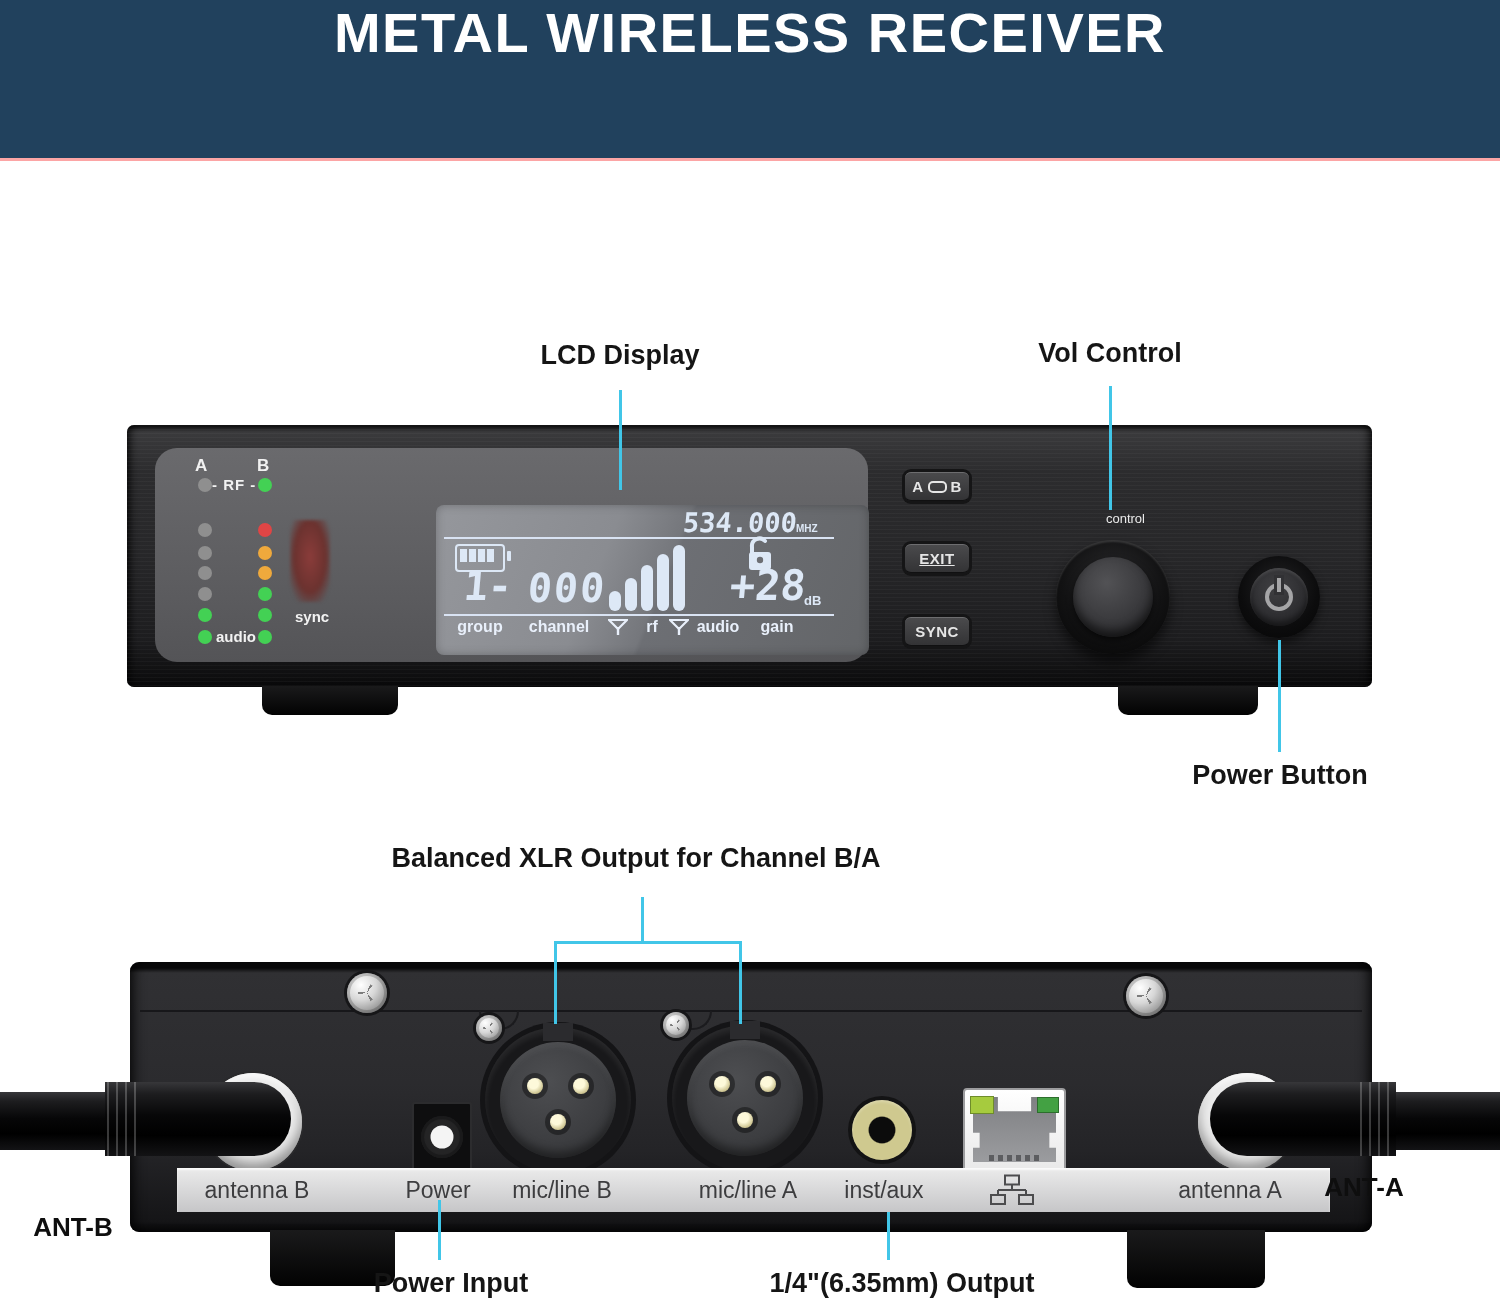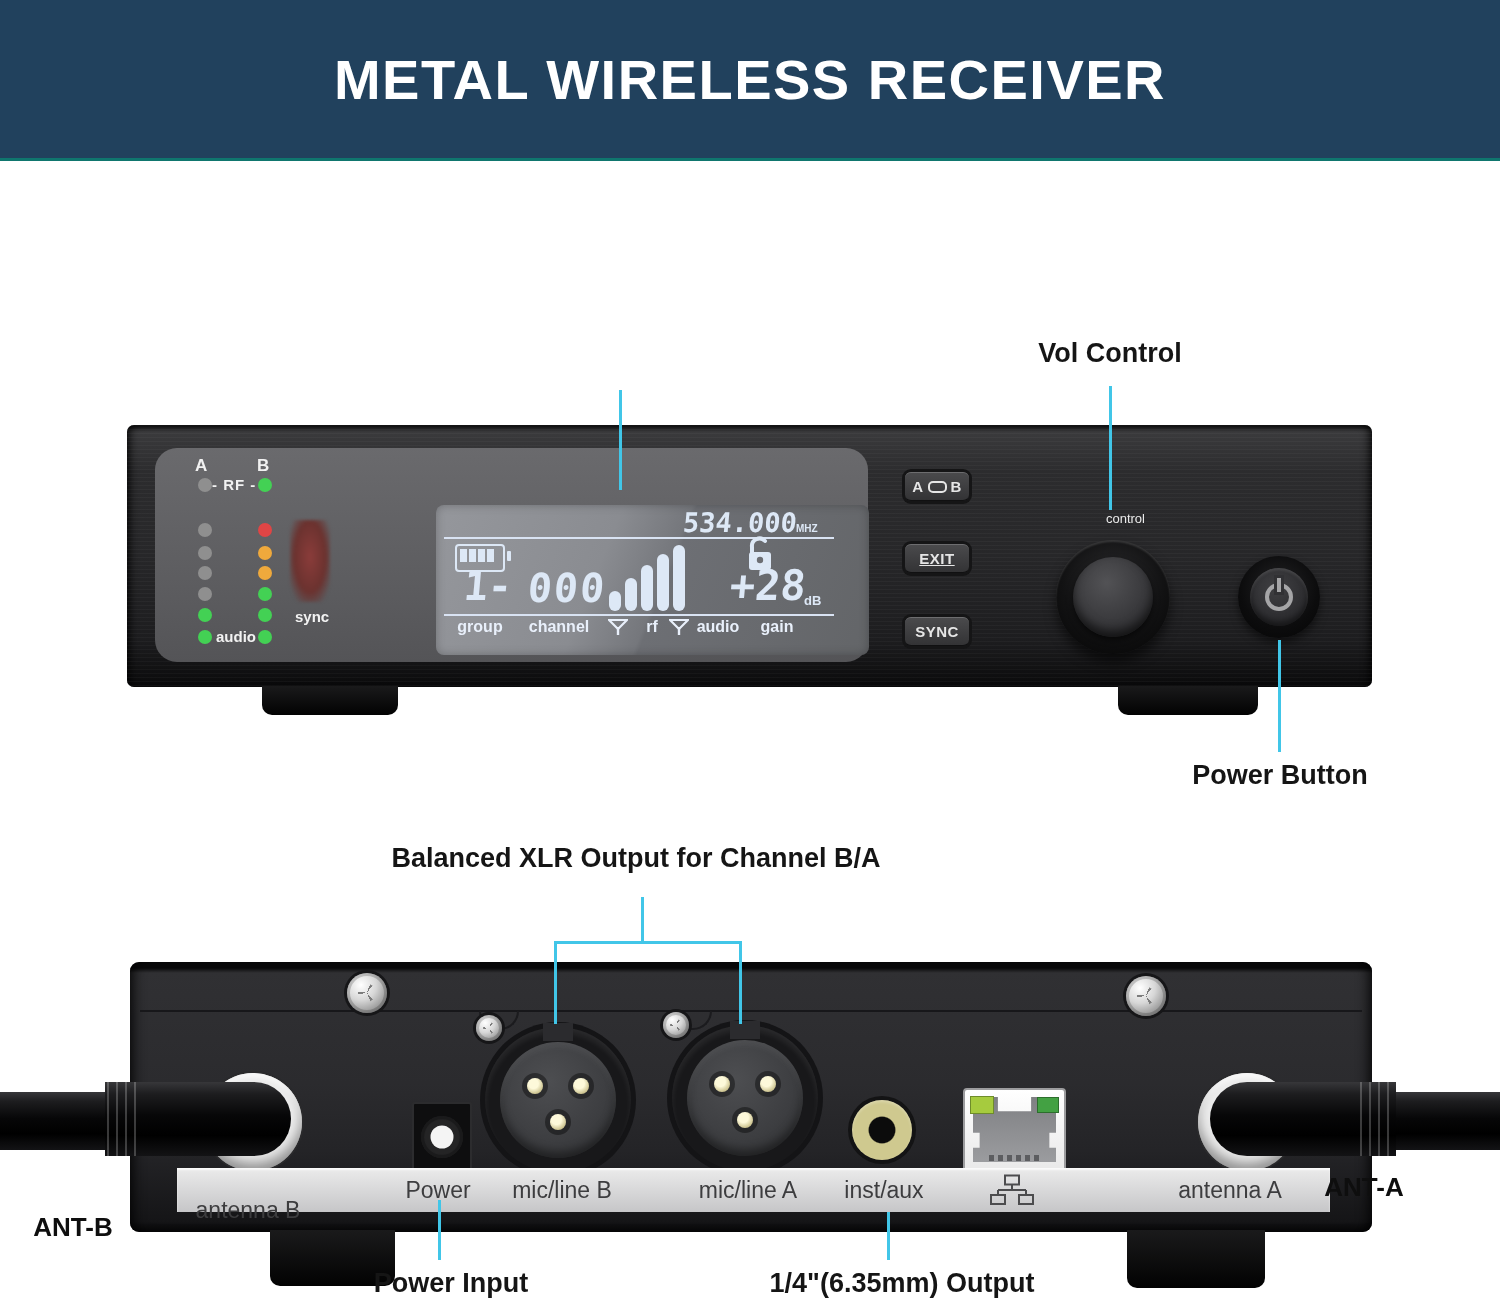--- a/index.html
+++ b/index.html
@@ -1,20 +1,20 @@
 <!DOCTYPE html>
 <html><head>
 <meta charset="utf-8">
 <style>
   html,body{margin:0;padding:0;background:#fff;}
   .page{position:relative;width:1500px;height:1307px;background:#fff;overflow:hidden;
         font-family:"Liberation Sans",sans-serif;}
   
   .header{position:absolute;left:0;top:0;width:1500px;height:158px;background:#21415d;
-          border-bottom:3px solid #0f766e;display:flex;align-items:center;justify-content:center;}
+          border-bottom:3px solid #fca5a5;display:flex;align-items:flex-start;justify-content:center;}
   .header h1{margin:0;color:#fff;font-size:56px;font-weight:bold;letter-spacing:1.5px;}
 
   
   .co-label{position:absolute;color:#151515;font-size:27px;font-weight:bold;text-align:center;}
   .co-line{position:absolute;width:3px;background:#41c6e8;z-index:9;}
   .co-hbar{position:absolute;height:3px;background:#41c6e8;z-index:9;}
 
   
   .device-front{position:absolute;left:127px;top:425px;width:1245px;height:262px;border-radius:7px;
     background:linear-gradient(180deg,#0d0d0e 0px,#3a3a3c 7px,#2c2c2e 18%,#272729 50%,#1d1d1f 82%,#0a0a0b 100%);
@@ -129,20 +129,21 @@
 </style>
 </head>
 <body>
 
 <div class="page">
 
   <div class="header">
     <h1>METAL WIRELESS RECEIVER</h1>
   </div>
 
+  <div class="co-label" style="left:480px;top:340px;width:280px;">LCD Display</div>
   <div class="co-label" style="left:1000px;top:338px;width:220px;">Vol Control</div>
 
   <div class="device-front">
 
     <div class="led-panel">
       <span class="txt" style="left:40px;top:8px;font-size:17px;">A</span>
       <span class="txt" style="left:102px;top:8px;font-size:17px;">B</span>
       <span class="dot" style="left: 43px; top: 30px; background: rgb(143, 143, 143);"></span>
       <span class="txt" style="left:57px;top:28px;font-size:15px;letter-spacing:1px;">- RF -</span>
       <span class="dot" style="left: 103px; top: 30px; background: rgb(67, 209, 84);"></span>
@@ -282,21 +283,21 @@
     <div class="auxjack"></div>
 
     <div class="rj45">
       <span class="cav"></span>
       <span class="ledl"></span>
       <span class="ledr"></span>
       <span class="teeth"></span>
     </div>
 
     <div class="strip">
-      <span class="slbl" style="left:1px;width:140px;margin-top:20px;">antenna B</span>
+      <span class="slbl" style="left:10px;width:140px;">antenna B</span>
       <span class="slbl" style="left:201px;width:120px;">Power</span>
       <span class="slbl" style="left:315px;width:140px;">mic/line B</span>
       <span class="slbl" style="left:501px;width:140px;">mic/line A</span>
       <span class="slbl" style="left:647px;width:120px;">inst/aux</span>
       <svg style="position:absolute;left:813px;top:6px;" width="44" height="33" viewBox="0 0 44 33">
         <rect x="15" y="1.5" width="14" height="9" fill="none" stroke="#4c4c4e" stroke-width="2"></rect>
         <line x1="22" y1="10.5" x2="22" y2="16" stroke="#4c4c4e" stroke-width="2"></line>
         <line x1="8" y1="16" x2="36" y2="16" stroke="#4c4c4e" stroke-width="2"></line>
         <line x1="8" y1="16" x2="8" y2="21" stroke="#4c4c4e" stroke-width="2"></line>
         <line x1="36" y1="16" x2="36" y2="21" stroke="#4c4c4e" stroke-width="2"></line>

